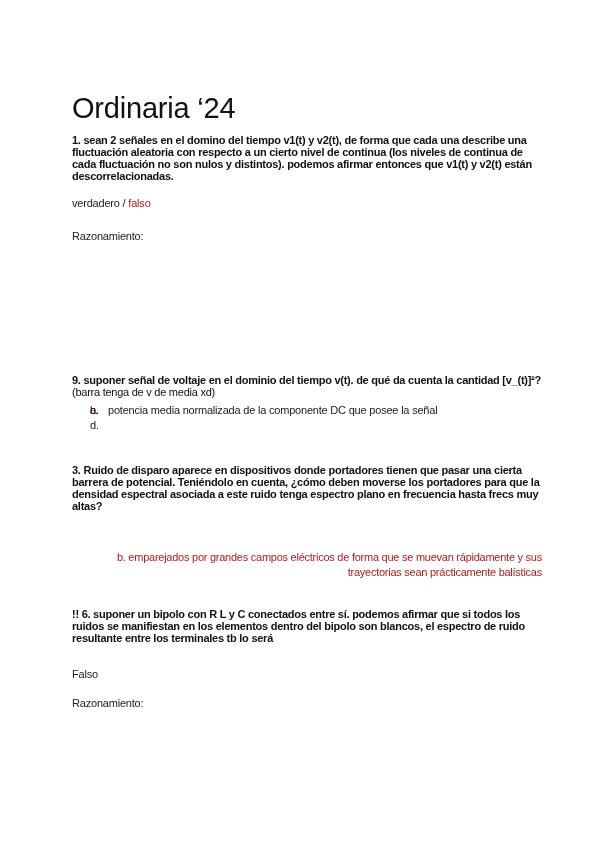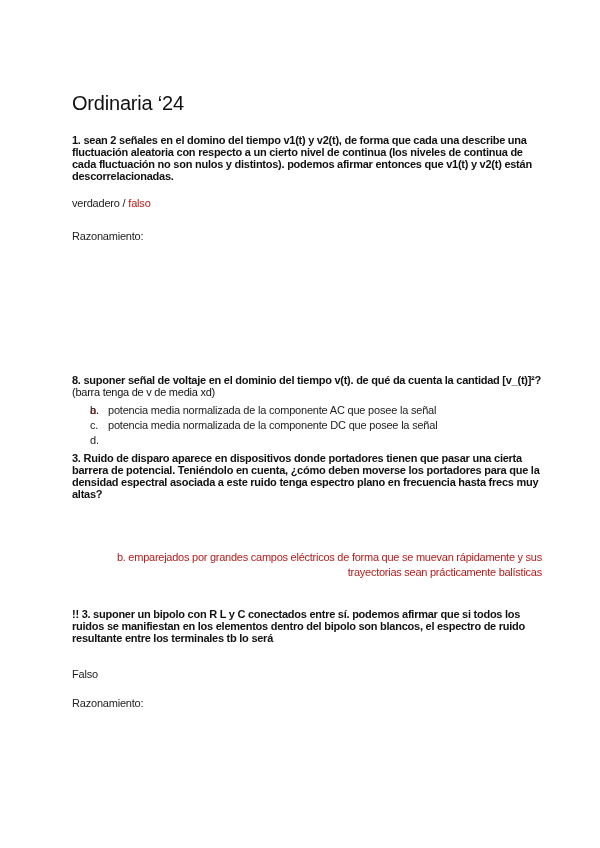--- a/index.html
+++ b/index.html
@@ -1,19 +1,19 @@
 <!DOCTYPE html>
 <html><head>
 <meta charset="utf-8">
 <style>
   html, body { margin: 0; padding: 0; background: #ffffff; }
   body { width: 600px; height: 848px; position: relative; overflow: hidden;
          font-family: "Liberation Sans", sans-serif; color: #1a1a1a; }
   .page { position: absolute; left: 72px; top: 0; width: 470px; }
-  .title { position: absolute; top: 92px; left: 0; font-size: 20px; font-weight: 400; color: #111; letter-spacing: -0.2px; white-space: nowrap; }
+  .title { position: absolute; top: 92px; left: 0; font-size: 29px; font-weight: 400; color: #111; letter-spacing: -0.2px; white-space: nowrap; }
   .q { position: absolute; left: 0; width: 470px; font-size: 11px; line-height: 12px; font-weight: 700; color: #111; letter-spacing: -0.25px; }
   .plain { font-weight: 400; }
   .red { color: #b31b1b; }
   .line { position: absolute; left: 0; font-size: 11px; line-height: 15px; color: #222; white-space: nowrap; letter-spacing: -0.2px; }
   .answer { position: absolute; left: 0; width: 470px; font-size: 11px; line-height: 15.3px; color: #b31b1b; letter-spacing: -0.25px; text-align: right; }
   ol.opts { position: absolute; left: 0; margin: 0; padding: 0; list-style: none; }
   ol.opts li { position: relative; font-size: 11px; line-height: 14.8px; color: #222; white-space: nowrap; padding-left: 36px; letter-spacing: -0.2px; }
   ol.opts li .mk { position: absolute; left: 18px; }
   ol.opts li.sel { color: #b31b1b; }
 </style>
@@ -24,29 +24,29 @@
 
   <div class="title">Ordinaria ‘24</div>
 
   <div class="q" style="top:134px;">1. sean 2 señales en el domino del tiempo v1(t) y v2(t), de forma que cada una describe una fluctuación aleatoria con respecto a un cierto nivel de continua (los niveles de continua de cada fluctuación no son nulos y distintos). podemos afirmar entonces que v1(t) y v2(t) están descorrelacionadas.</div>
   <div class="line" style="top:196px;text-align:right;">
     <span>verdadero</span><span> / </span><span class="red">falso</span>
   </div>
   <div class="line" style="top:229px;">Razonamiento:</div>
 
   <div class="q" style="top:374px;">
-    <span>8. suponer señal de voltaje en el dominio del tiempo v(t). de qué da cuenta la cantidad [v_(t)]²?</span><span class="plain"> (barra tenga de v de media xd)</span>
+    <span>9. suponer señal de voltaje en el dominio del tiempo v(t). de qué da cuenta la cantidad [v_(t)]²?</span><span class="plain"> (barra tenga de v de media xd)</span>
   </div>
   <ol class="opts" style="top:403px;">
     <li class="sel"><span class="mk">a.</span></li>
-    <li><span class="mk">b.</span><span>potencia media normalizada de la componente AC que posee la señal</span></li>
+    <li><span class="mk">b.</span></li>
     <li><span class="mk">c.</span><span>potencia media normalizada de la componente DC que posee la señal</span></li>
     <li><span class="mk">d.</span></li>
   </ol>
 
-  <div class="q" style="top:452px;">3. Ruido de disparo aparece en dispositivos donde portadores tienen que pasar una cierta barrera de potencial. Teniéndolo en cuenta, ¿cómo deben moverse los portadores para que la densidad espectral asociada a este ruido tenga espectro plano en frecuencia hasta frecs muy altas?</div>
+  <div class="q" style="top:464px;">3. Ruido de disparo aparece en dispositivos donde portadores tienen que pasar una cierta barrera de potencial. Teniéndolo en cuenta, ¿cómo deben moverse los portadores para que la densidad espectral asociada a este ruido tenga espectro plano en frecuencia hasta frecs muy altas?</div>
   <div class="answer" style="top:550px;">b. emparejados por grandes campos eléctricos de forma que se muevan rápidamente y sus trayectorias sean prácticamente balísticas</div>
 
-  <div class="q" style="top:608px;">!! 3. suponer un bipolo con R L y C conectados entre sí. podemos afirmar que si todos los ruidos se manifiestan en los elementos dentro del bipolo son blancos, el espectro de ruido resultante entre los terminales tb lo será</div>
+  <div class="q" style="top:608px;">!! 6. suponer un bipolo con R L y C conectados entre sí. podemos afirmar que si todos los ruidos se manifiestan en los elementos dentro del bipolo son blancos, el espectro de ruido resultante entre los terminales tb lo será</div>
   <div class="line red" style="top:667px;">Falso</div>
   <div class="line" style="top:696px;">Razonamiento:</div>
 
 </div>
 
 </body></html>

